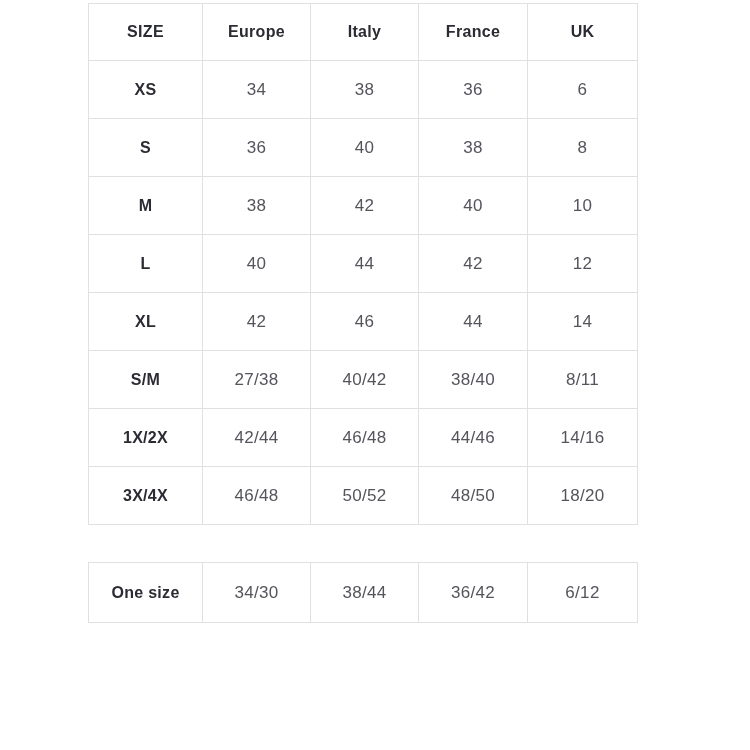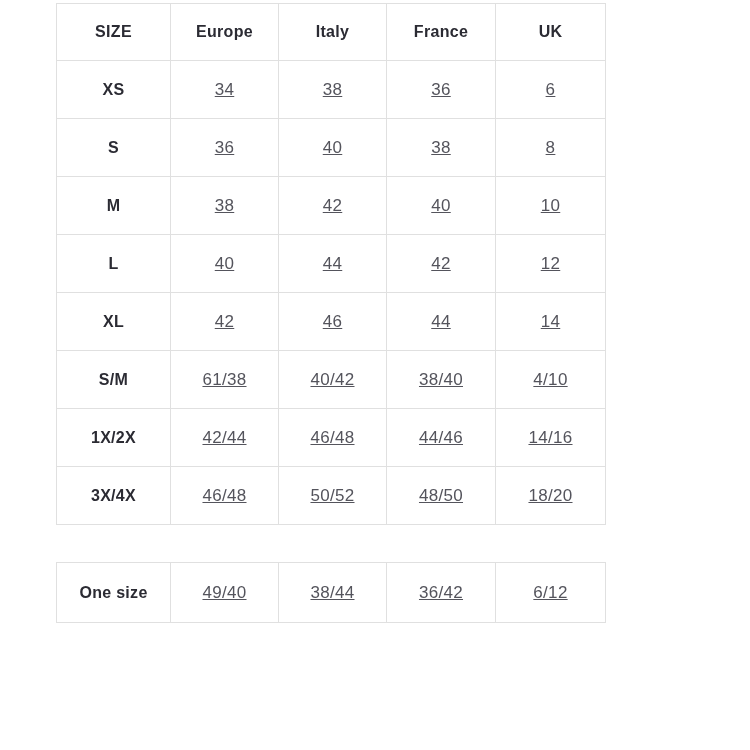--- a/index.html
+++ b/index.html
@@ -6,21 +6,21 @@
     margin: 0;
     padding: 0;
     background: #ffffff;
     width: 750px;
     height: 750px;
     font-family: "Liberation Sans", sans-serif;
   }
   .page {
     box-sizing: border-box;
     padding-top: 3px;
-    padding-left: 56px;
+    padding-left: 88px;
   }
   table.size-table {
     border-collapse: collapse;
     table-layout: fixed;
     width: 549px;
   }
   table.size-table th,
   table.size-table td {
     border: 1px solid #e0e0e0;
     text-align: center;
@@ -43,21 +43,20 @@
     font-weight: bold;
     font-size: 16px;
     color: #2b2b33;
     letter-spacing: 0.3px;
   }
   td.val {
     font-size: 17px;
     font-weight: normal;
     color: #54545c;
     letter-spacing: 0.3px;
-    text-decoration: underline;
   }
 </style>
 </head>
 <body>
 
 <div class="page">
 
   <table class="size-table main">
     <colgroup>
       <col class="c0">
@@ -106,24 +105,24 @@
       </tr>
       <tr>
         <th class="row-head">XL</th>
         <td class="val">42</td>
         <td class="val">46</td>
         <td class="val">44</td>
         <td class="val">14</td>
       </tr>
       <tr>
         <th class="row-head">S/M</th>
-        <td class="val">61/38</td>
+        <td class="val">27/38</td>
         <td class="val">40/42</td>
         <td class="val">38/40</td>
-        <td class="val">4/10</td>
+        <td class="val">8/11</td>
       </tr>
       <tr>
         <th class="row-head">1X/2X</th>
         <td class="val">42/44</td>
         <td class="val">46/48</td>
         <td class="val">44/46</td>
         <td class="val">14/16</td>
       </tr>
       <tr>
         <th class="row-head">3X/4X</th>
@@ -139,21 +138,21 @@
     <colgroup>
       <col class="c0">
         <col class="c1">
         <col class="c2">
         <col class="c3">
         <col class="c4">
     </colgroup>
     <tbody>
       <tr>
         <th class="row-head">One size</th>
-        <td class="val">49/40</td>
+        <td class="val">34/30</td>
         <td class="val">38/44</td>
         <td class="val">36/42</td>
         <td class="val">6/12</td>
       </tr>
     </tbody>
   </table>
 
 </div>
 
 </body></html>

